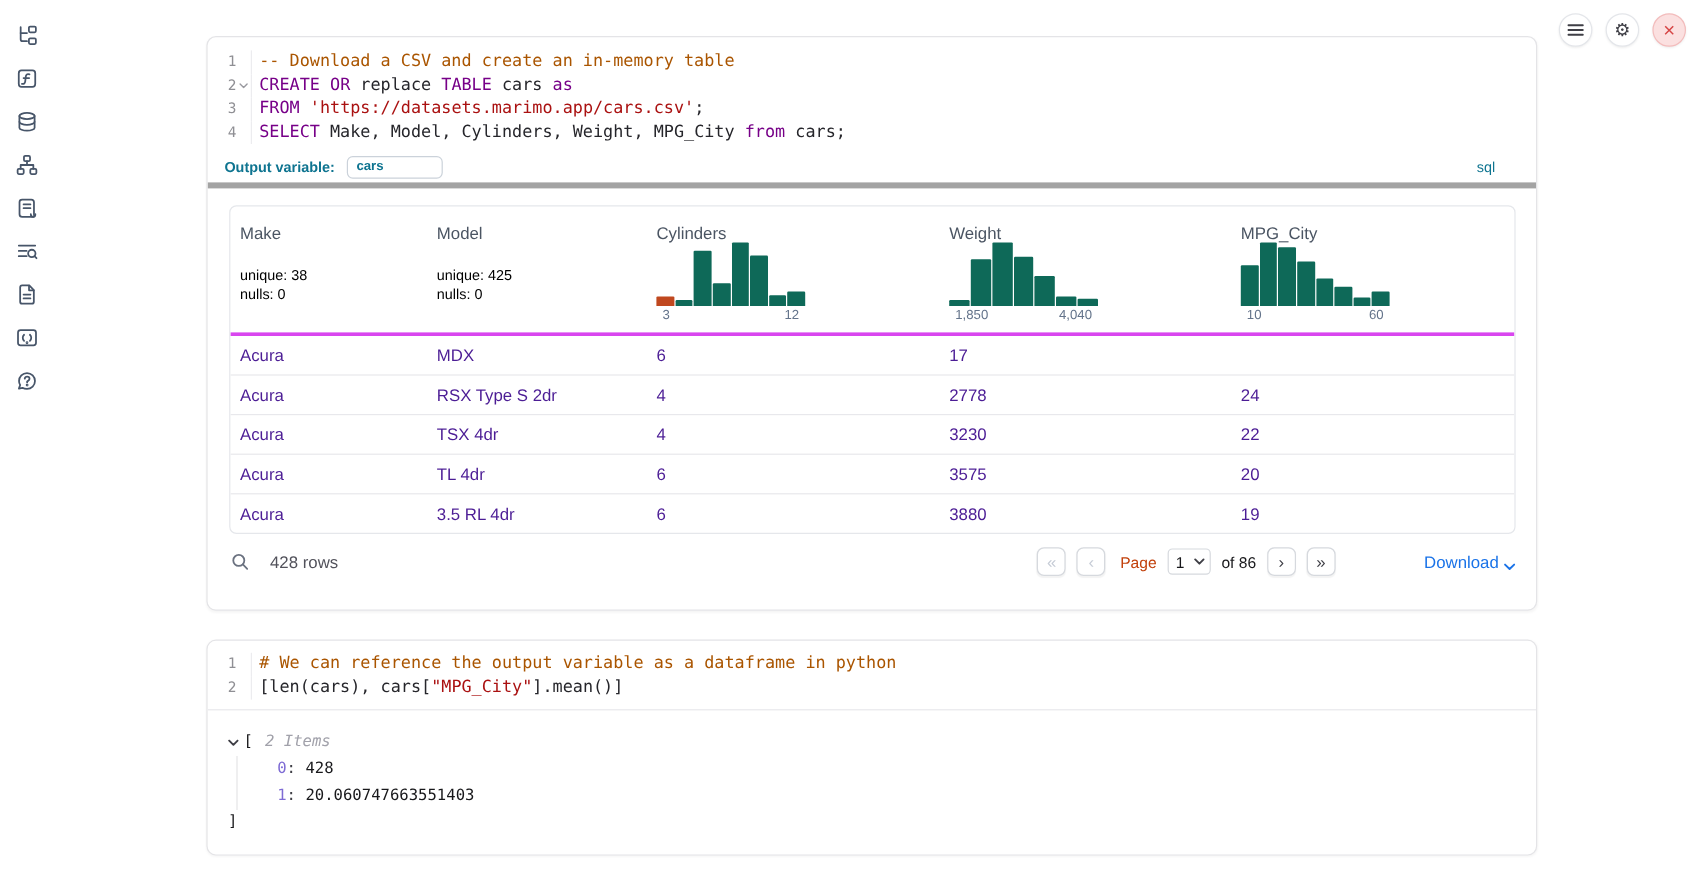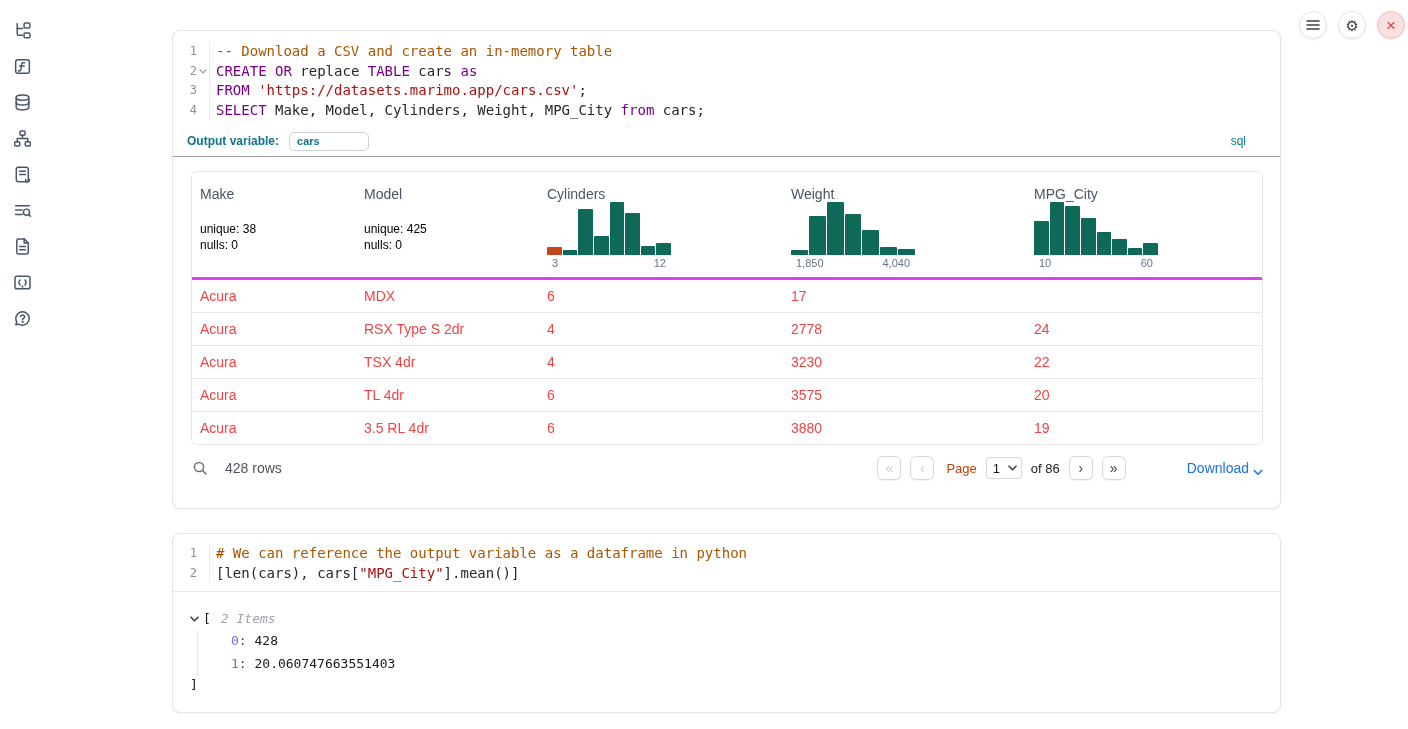--- a/index.html
+++ b/index.html
@@ -35,21 +35,21 @@
   .gutter { width:24px; text-align:right; color:#8f8f94; font-size:12px; line-height:19.5px; flex:none; }
   .foldcol { width:12px; flex:none; display:flex; align-items:center; justify-content:center; color:#9a9aa0; }
   .codecol { flex:1; padding-left:6px; border-left:1px solid #ececef; white-space:pre; }
   .tok-comment { color:#aa5500; }
   .tok-keyword { color:#770088; }
   .tok-string  { color:#aa1111; }
   .tok-plain   { color:#26262b; }
 
   
   .meta-row { height:31px; display:flex; align-items:center;
-    padding:0 34px 0 14px; border-bottom:1px solid #a3a3a3; }
+    padding:0 34px 0 14px; border-bottom:5px solid #a3a3a3; }
   .meta-label { font-size:12px; font-weight:bold; color:var(--teal,#0e7490); }
   .meta-input { margin-left:10px; width:80px; height:19px; border:1px solid #cbd2da; border-radius:5px;
     font-family:"Liberation Sans",sans-serif; font-size:11px; font-weight:bold; color:var(--teal,#0e7490);
     padding:0 7px; outline:none; }
   .meta-spacer { flex:1; }
   .lang-badge { font-size:12px; font-weight:normal; color:var(--teal,#0e7490); cursor:pointer; }
 
   
   .table-card { margin:14px 17px 0 18px; border:1px solid #e5e7eb; border-radius:6px; overflow:hidden; }
   .tgrid { display:grid; grid-template-columns:164px 183px 244px 243px 1fr; }
@@ -57,38 +57,38 @@
   .th { padding:14px 8px 8px 8px; display:flex; flex-direction:column; }
   .th-label { font-size:14px; color:#4b5563; }
   .th-stats { margin-top:19px; font-size:12px; color:#000000; line-height:16px; }
   .hist-wrap { margin-top:auto; width:124px; }
   .hist-bars { display:flex; align-items:flex-end; gap:1px; height:53px; }
   .hist-bar { flex:1; border-radius:1px 1px 0 0; }
   .hist-axis { display:flex; justify-content:space-between; padding:2px 5px 0 5px;
     font-size:11px; color:#64748b; }
   .trow { border-bottom:1px solid #e8e8ec; }
   .trow:last-child { border-bottom:none; }
-  .td { padding:0 8px; height:32px; display:flex; align-items:center; font-size:14px; color:#ef4444; }
+  .td { padding:0 8px; height:32px; display:flex; align-items:center; font-size:14px; color:#4c1d95; }
 
   
   .table-footer { height:46px; display:flex; align-items:center; padding:0 17px 0 18px; }
   .search-btn { width:18px; height:18px; display:flex; align-items:center; justify-content:center; cursor:pointer; }
   .search-btn svg { stroke:#6b7280; fill:none; stroke-width:1.5; stroke-linecap:round; }
   .rowcount { margin-left:16px; font-size:14px; color:#52525b; }
   .pager { margin-left:auto; display:flex; align-items:center; gap:9px; }
   .nav-btn { width:24px; height:24px; border:1px solid #d6d9de; border-radius:6px; background:#fff;
     box-shadow:0 1px 1px rgba(0,0,0,.05); display:flex; align-items:center; justify-content:center;
     font-size:14px; line-height:1; color:#c6ccd6; cursor:pointer; }
   .nav-btn.enabled { color:#3f3f46; }
   .page-label { font-size:13px; color:#c2410c; margin-left:3px; }
   .page-select { width:36px; height:22px; border:1px solid #d6d9de; border-radius:4px; background:#fff;
     display:flex; align-items:center; justify-content:space-between; padding:0 4px 0 6px;
     font-size:13px; color:#18181b; cursor:pointer; }
   .of-label { font-size:13px; color:#18181b; }
-  .download { margin-left:17px; display:flex; align-items:flex-end; gap:4px;
+  .download { margin-left:30px; display:flex; align-items:flex-end; gap:4px;
     font-size:14px; font-weight:500; color:var(--blue,#1a73e8); cursor:pointer;padding-left:35px; }
   .chev-svg { stroke:currentColor; fill:none; stroke-width:1.6; stroke-linecap:round; stroke-linejoin:round; }
 
   
   .tree { padding:16px 0 0 17px; font-family:"DejaVu Sans Mono", monospace; font-size:13px; color:#18181b; }
   .tree-head { display:flex; align-items:center; line-height:22px; }
   .tree-chev { width:13px; color:#3f3f46; display:flex; align-items:center; cursor:pointer; }
   .tree-bracket { color:#18181b; }
   .tree-items-label { margin-left:10px; font-style:italic; color:#a1a1aa; }
   .tree-children { border-left:1px solid #e4e4e7; margin-left:7px; padding-left:33px; }

